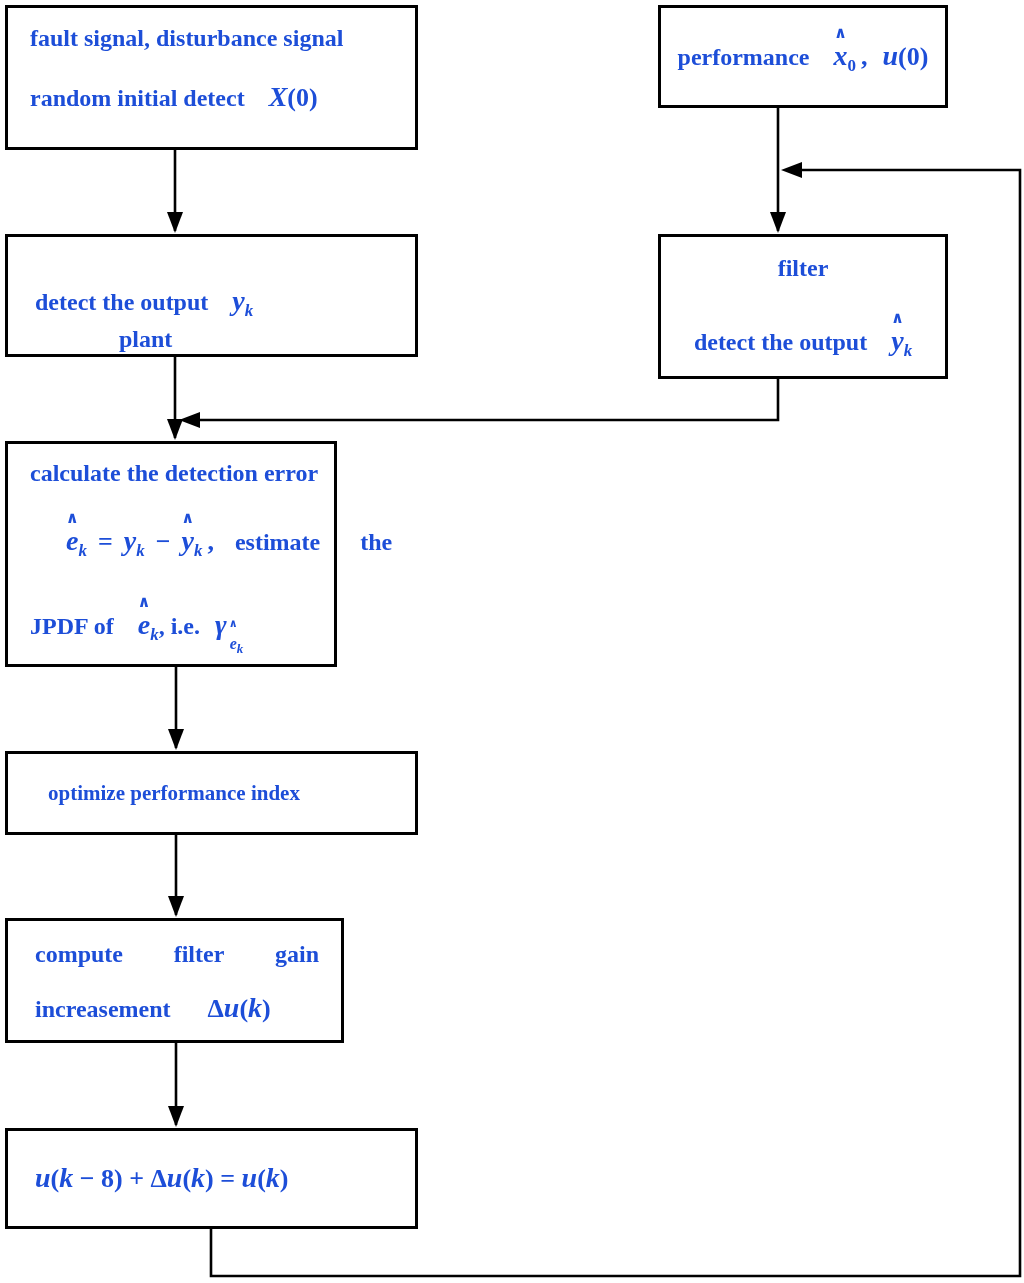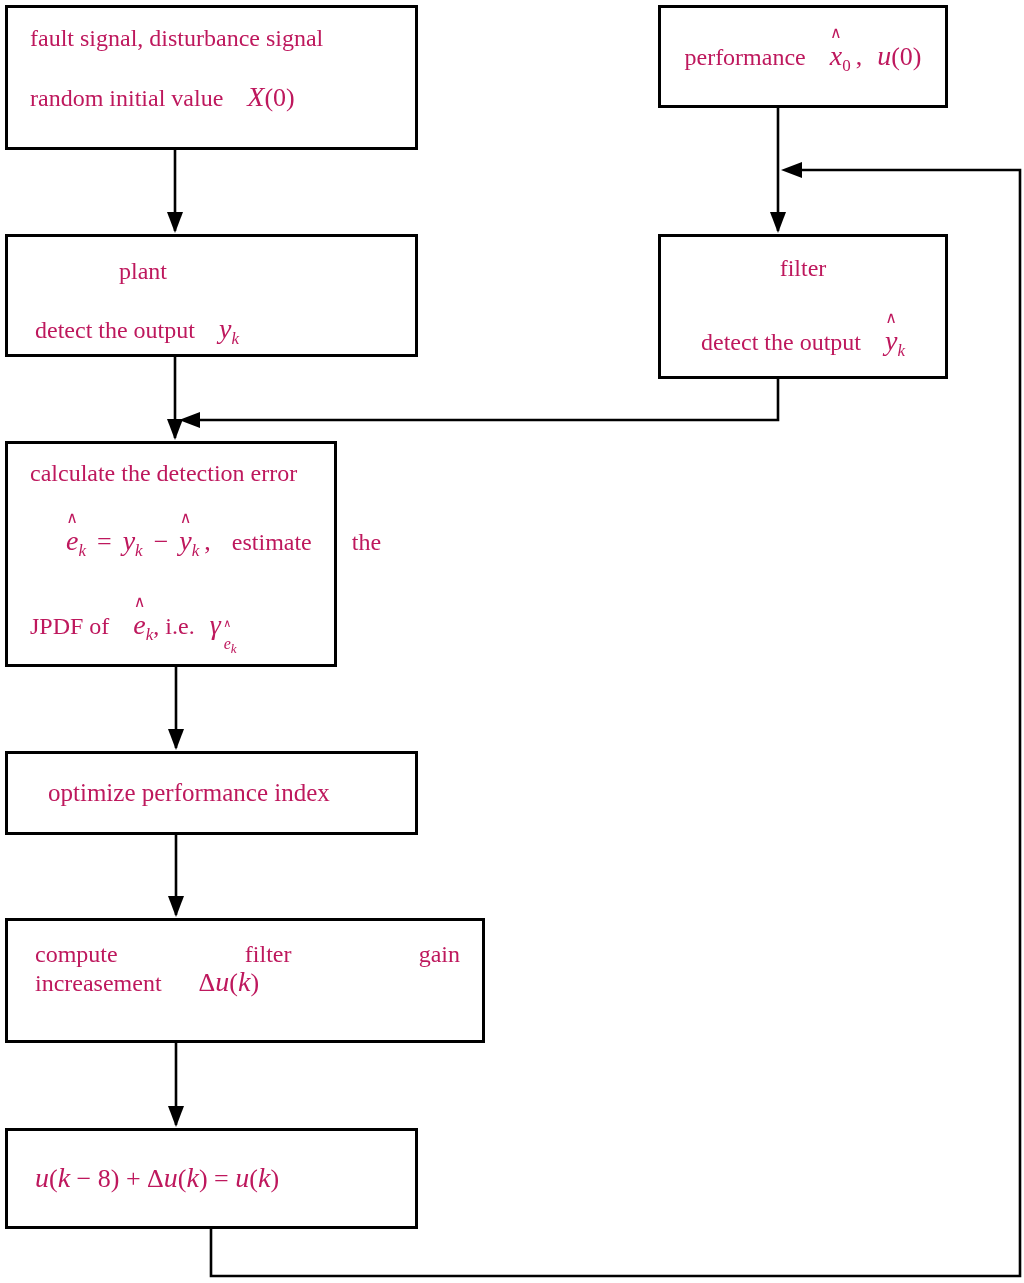--- a/index.html
+++ b/index.html
@@ -2,22 +2,23 @@
 <html><head>
 <meta charset="utf-8">
 <style>
   html, body { margin: 0; padding: 0; background: #ffffff; }
   .canvas {
     position: relative;
     width: 1024px;
     height: 1283px;
     background: #ffffff;
     font-family: "Liberation Serif", "DejaVu Serif", serif;
-    color: #be185d;
+    color: #1d4ed8;
     overflow: hidden;
+    font-weight: bold;
   }
   svg.connectors {
     position: absolute;
     left: 0; top: 0;
     width: 1024px; height: 1283px;
   }
   svg.connectors path { stroke: #000; stroke-width: 2.6; fill: none; }
   svg.connectors polygon { fill: #000; stroke: none; }
 
   .box {
@@ -67,25 +68,25 @@
   #b-plant .l2 { margin-top: 30px; }
 
   #b-filter  { left: 658px; top: 234px;  width: 290px; height: 145px; padding-top: 17px; text-align: center; }
   #b-filter .l2 { margin-top: 45px; }
 
   #b-calc    { left: 5px;   top: 441px;  width: 332px; height: 226px; padding: 15px 16px 0 22px; }
   #b-calc .l2 { margin-top: 40px; margin-left: 36px; }
   #b-calc .l3 { margin-top: 46px; }
 
   #b-opt     { left: 5px;   top: 751px;  width: 413px; height: 84px;
-               display: flex; align-items: center; padding-left: 40px; font-size: 25px; }
-
-  #b-comp    { left: 5px;   top: 918px;  width: 480px; height: 125px; padding: 19px 22px 0 27px; }
+               display: flex; align-items: center; padding-left: 40px; font-size: 21px; }
+
+  #b-comp    { left: 5px;   top: 918px;  width: 339px; height: 125px; padding: 19px 22px 0 27px; }
   #b-comp .l1 { display: flex; justify-content: space-between; }
-  #b-comp .l2 { }
+  #b-comp .l2 { margin-top: 26px; }
   #b-comp .dmath { margin-left: 37px; font-size: 26px; }
 
   #b-final   { left: 5px;   top: 1128px; width: 413px; height: 101px;
                display: flex; align-items: center; padding-left: 27px; font-size: 26px; white-space: pre; }
 
   .op   { margin: 0 11px; font-size: 26px; }
   .cm   { margin-left: 5px; font-size: 26px; }
   .gap1 { margin-left: 21px; text-align: center; }
   .gap2 { margin-left: 40px; }
   .mgap { margin-left: 18px; }
@@ -127,39 +128,39 @@
     </g>
     <g>
       <path d="M211 1228 V1276 H1020 V170 H801"></path>
       <polygon points="802,162 802,178 781,170"></polygon>
     </g>
   </svg>
 
   <div class="box" id="b-fault">
     <div class="line l1">fault signal, disturbance signal</div>
     <div class="line l2">
-      <span>random initial value</span>
+      <span>random initial detect</span>
       <span class="mv mgap">X</span><span class="op" style="margin:0">(0)</span>
     </div>
   </div>
 
   <div class="box" id="b-init">
     <div class="line">
       <span>performance</span>
       <span class="hatw mgap"><span class="hat">∧</span><span class="mv">x</span></span><sub class="msr">0</sub><span class="cm">,</span>
       <span class="mv sgap">u</span><span class="op" style="margin:0">(0)</span>
     </div>
   </div>
 
   <div class="box" id="b-plant">
-    <div class="line l1">plant</div>
     <div class="line l2">
       <span>detect the output</span>
       <span class="mv mgap">y</span><sub class="ms">k</sub>
     </div>
+    <div class="line l1">plant</div>
   </div>
 
   <div class="box" id="b-filter">
     <div class="line l1">filter</div>
     <div class="line l2">
       <span>detect the output</span>
       <span class="hatw mgap"><span class="hat">∧</span><span class="mv">y</span></span><sub class="ms">k</sub>
     </div>
   </div>
 

